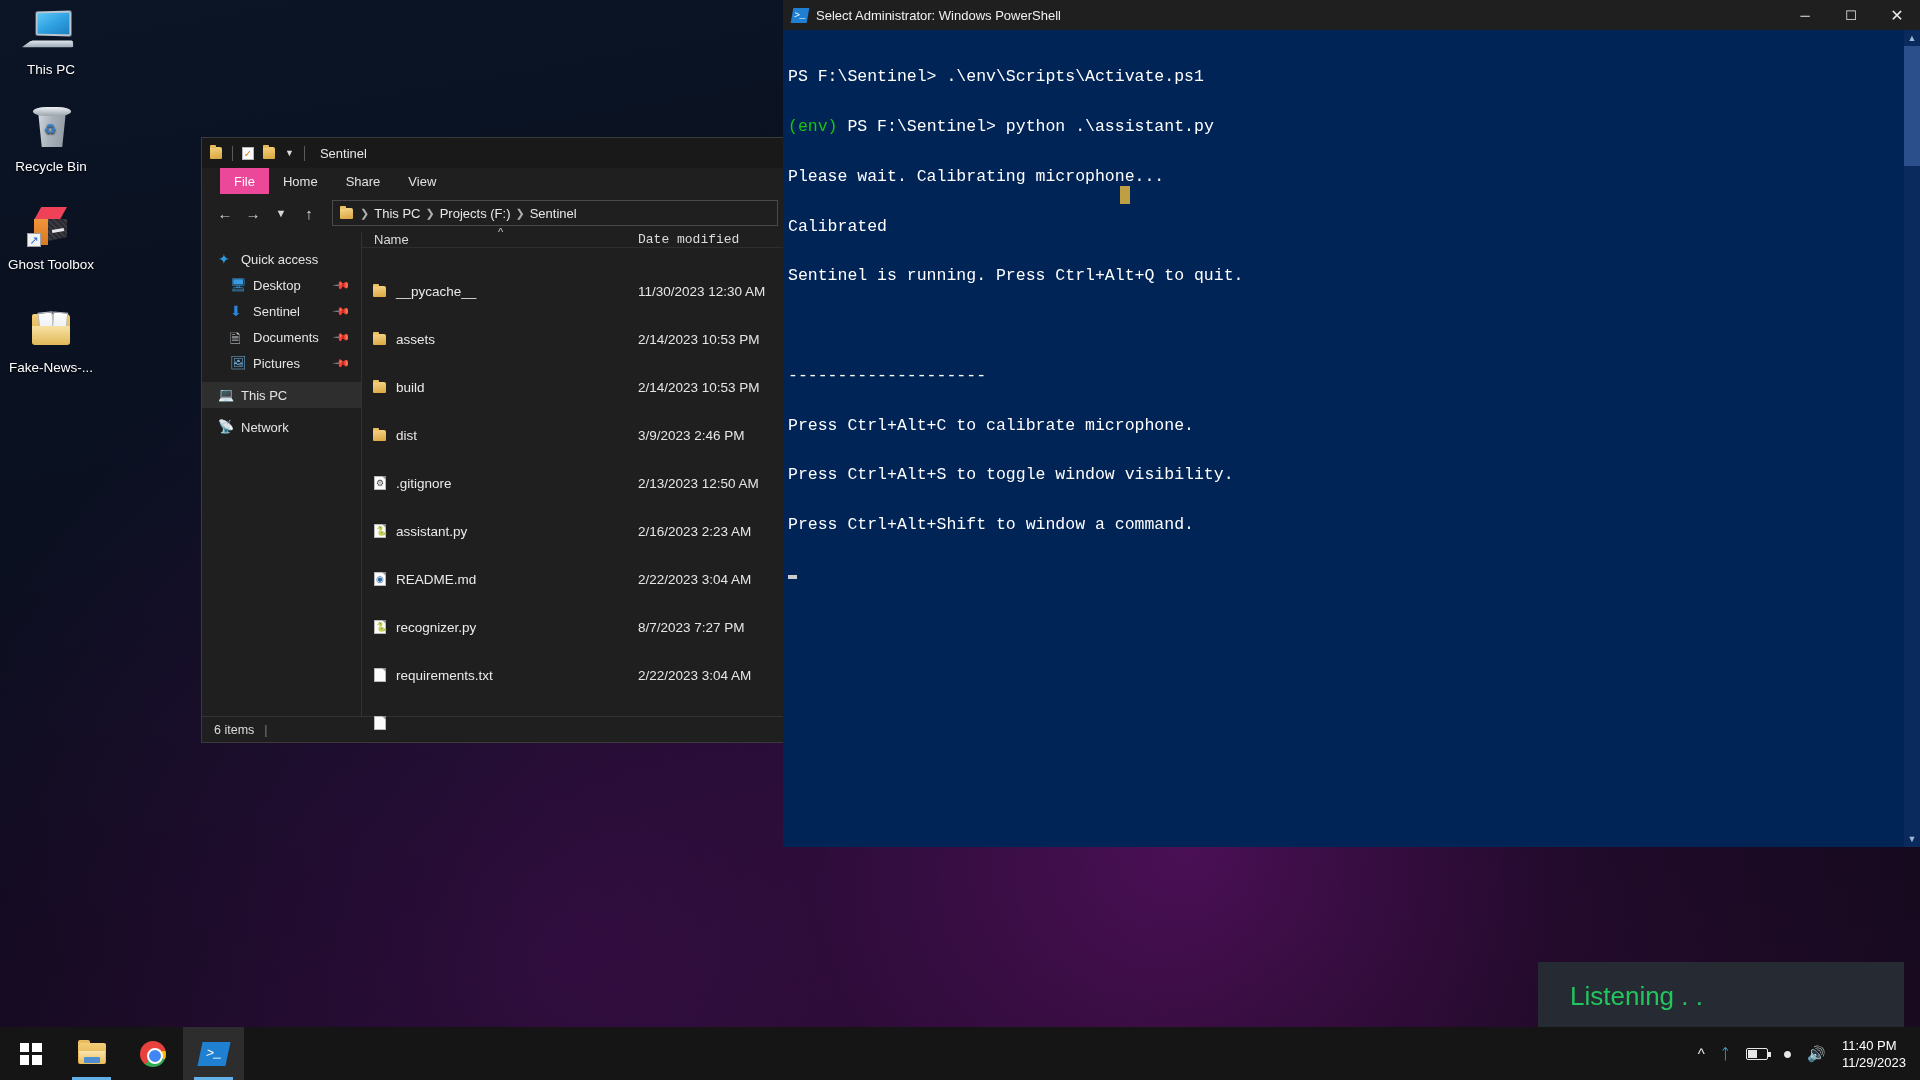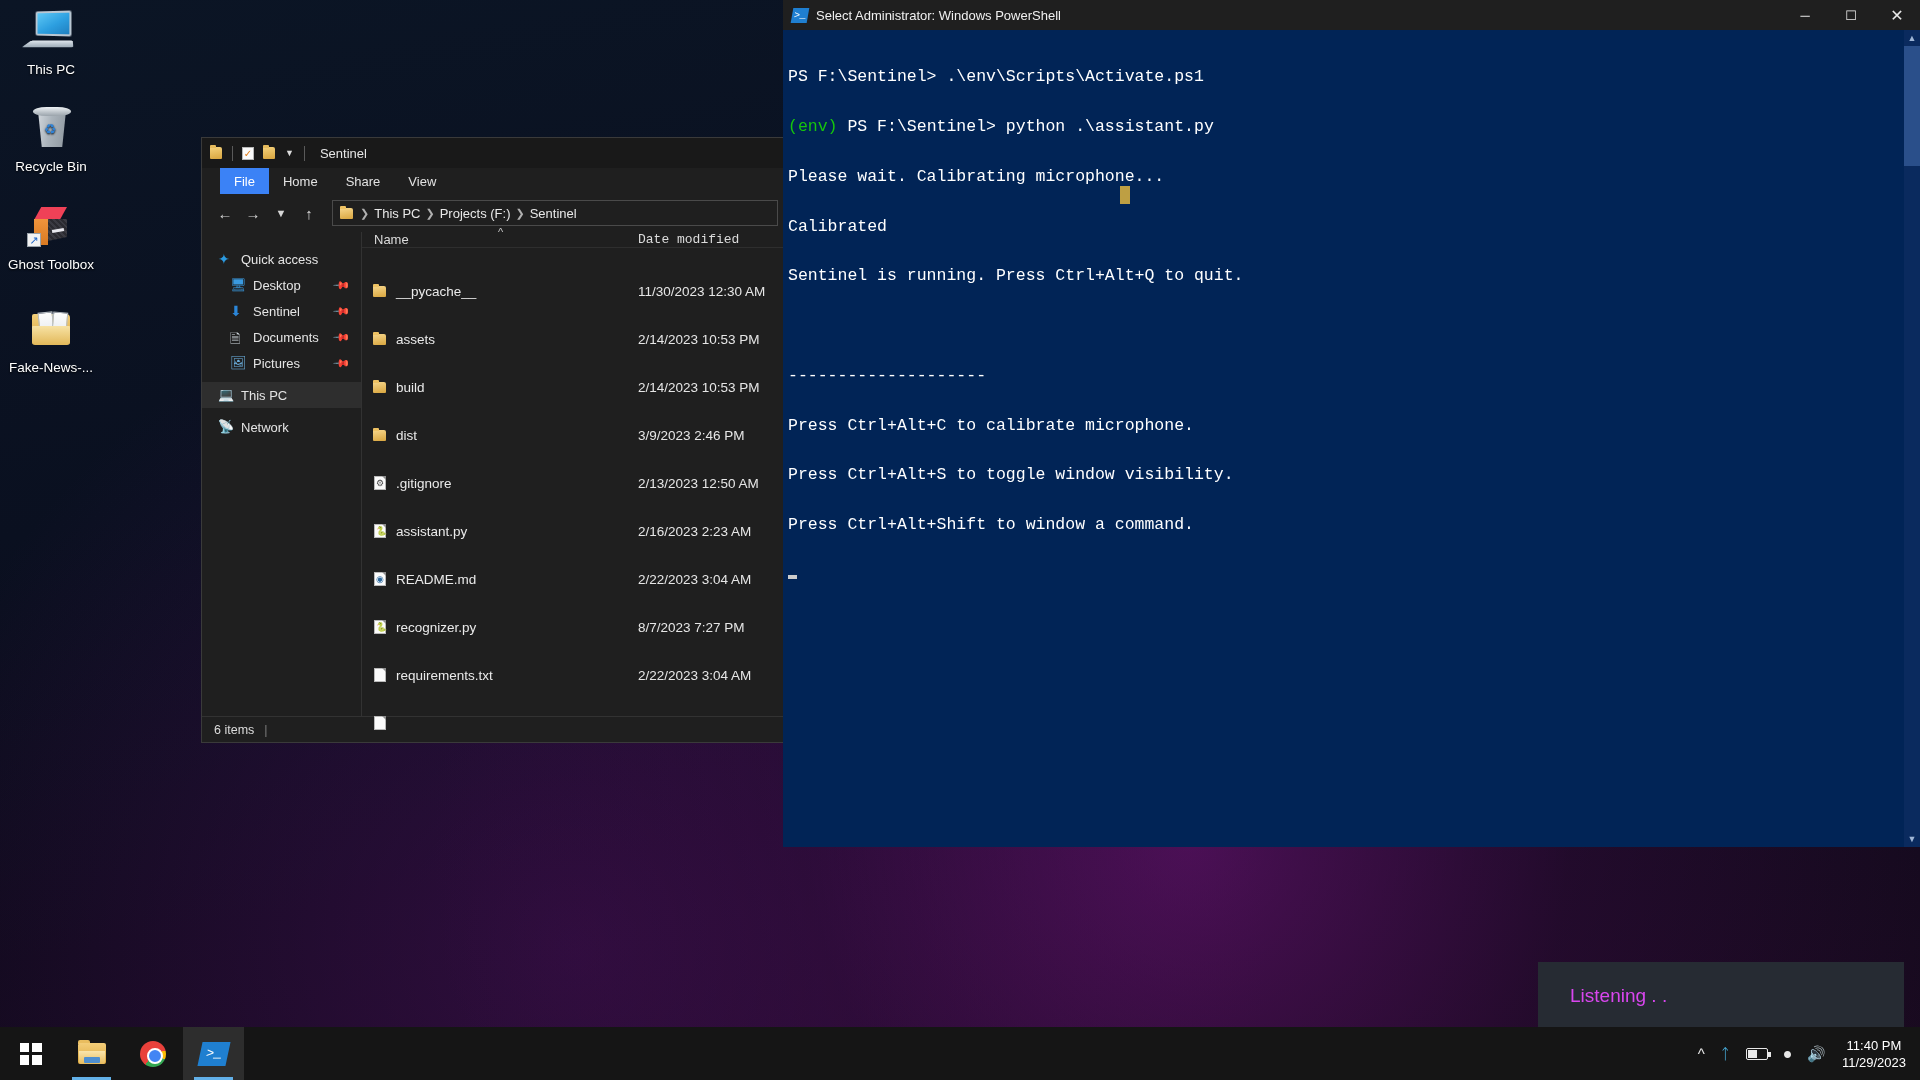--- a/index.html
+++ b/index.html
@@ -131,21 +131,21 @@
     color: #e07a14; font-size: 10px; line-height: 12px; text-align: center;
   }
   .qa-chevron { color: #dcdcdc; font-size: 9px; padding: 0 3px; }
   .ex-title { font-size: 13px; color: #e6e6e6; margin-left: 8px; }
 
   .ex-ribbon { height: 26px; background: #1f1f1f; display: flex; align-items: stretch; padding-left: 18px; }
   .rb-tab {
     padding: 0 14px; display: flex; align-items: center;
     font-size: 13px; color: #e2e2e2;
   }
-  .rb-tab.file { background: #3b82f6; color: #ffffff; font-weight: 400; }
+  .rb-tab.file { background: #ec4899; color: #ffffff; font-weight: 400; }
 
   .ex-navbar { height: 38px; display: flex; align-items: center; gap: 2px; padding: 0 6px 0 10px; background: #1f1f1f; }
   .nav-btn {
     width: 26px; height: 26px; display: flex; align-items: center; justify-content: center;
     color: #d7d7d7; font-size: 15px;
   }
   .addr-bar {
     flex: 1; height: 26px; margin-left: 8px;
     border: 1px solid #4a4a4a; background: #1f1f1f;
     display: flex; align-items: center; padding: 0 6px; gap: 5px;
@@ -258,21 +258,21 @@
   .ps-caret-block {
     position: absolute; left: 337px; top: 186px; width: 10px; height: 18px;
     background: #c8a642; opacity: 0.95;
   }
 
   
   #listening {
     position: absolute; left: 1538px; top: 962px; width: 366px; height: 68px;
     background: #262b33; display: flex; align-items: center;
     padding-left: 32px;
-    font-size: 19px; color: #d946ef;
+    font-size: 26px; color: #22c55e;
   }
 
   
   #taskbar {
     position: absolute; left: 0; bottom: 0; width: 1920px; height: 53px;
     background: #151515; display: flex; align-items: stretch;
   }
   .tb-btn {
     width: 61px; display: flex; align-items: center; justify-content: center;
     position: relative;
@@ -329,21 +329,21 @@
   .battery {
     width: 22px; height: 12px; border: 1.5px solid #e8e8e8; border-radius: 2px;
     position: relative;
   }
   .battery:after {
     content: ''; position: absolute; right: -4px; top: 3px; width: 2.5px; height: 5px;
     background: #e8e8e8;
   }
   .battery .fill { position: absolute; left: 1px; top: 1px; bottom: 1px; width: 9px; background: #e8e8e8; }
   .clock {
-    display: flex; flex-direction: column; align-items: center;
+    display: flex; flex-direction: column; align-items: flex-start;
     line-height: 17px; font-size: 13px; color: #ffffff;
   }
 </style>
 </head>
 <body>
 
 <div id="desktop">
 
   <div class="desk-icon" style="left:3px; top:8px;">
     <div class="glyph">

